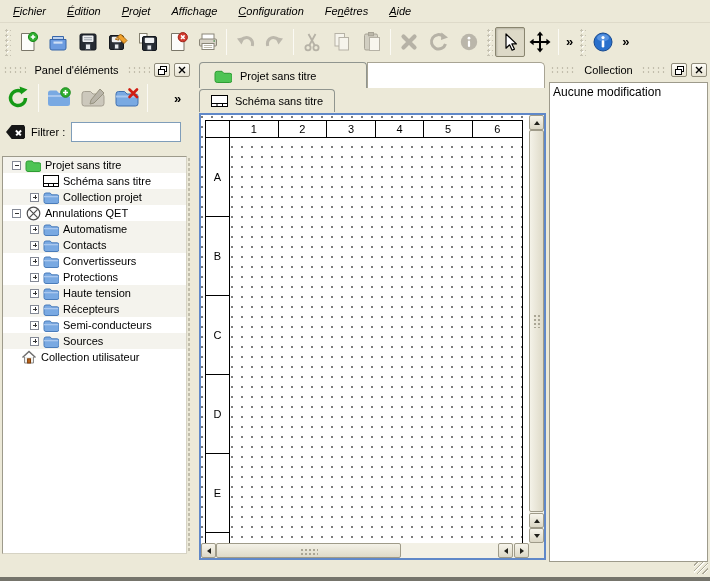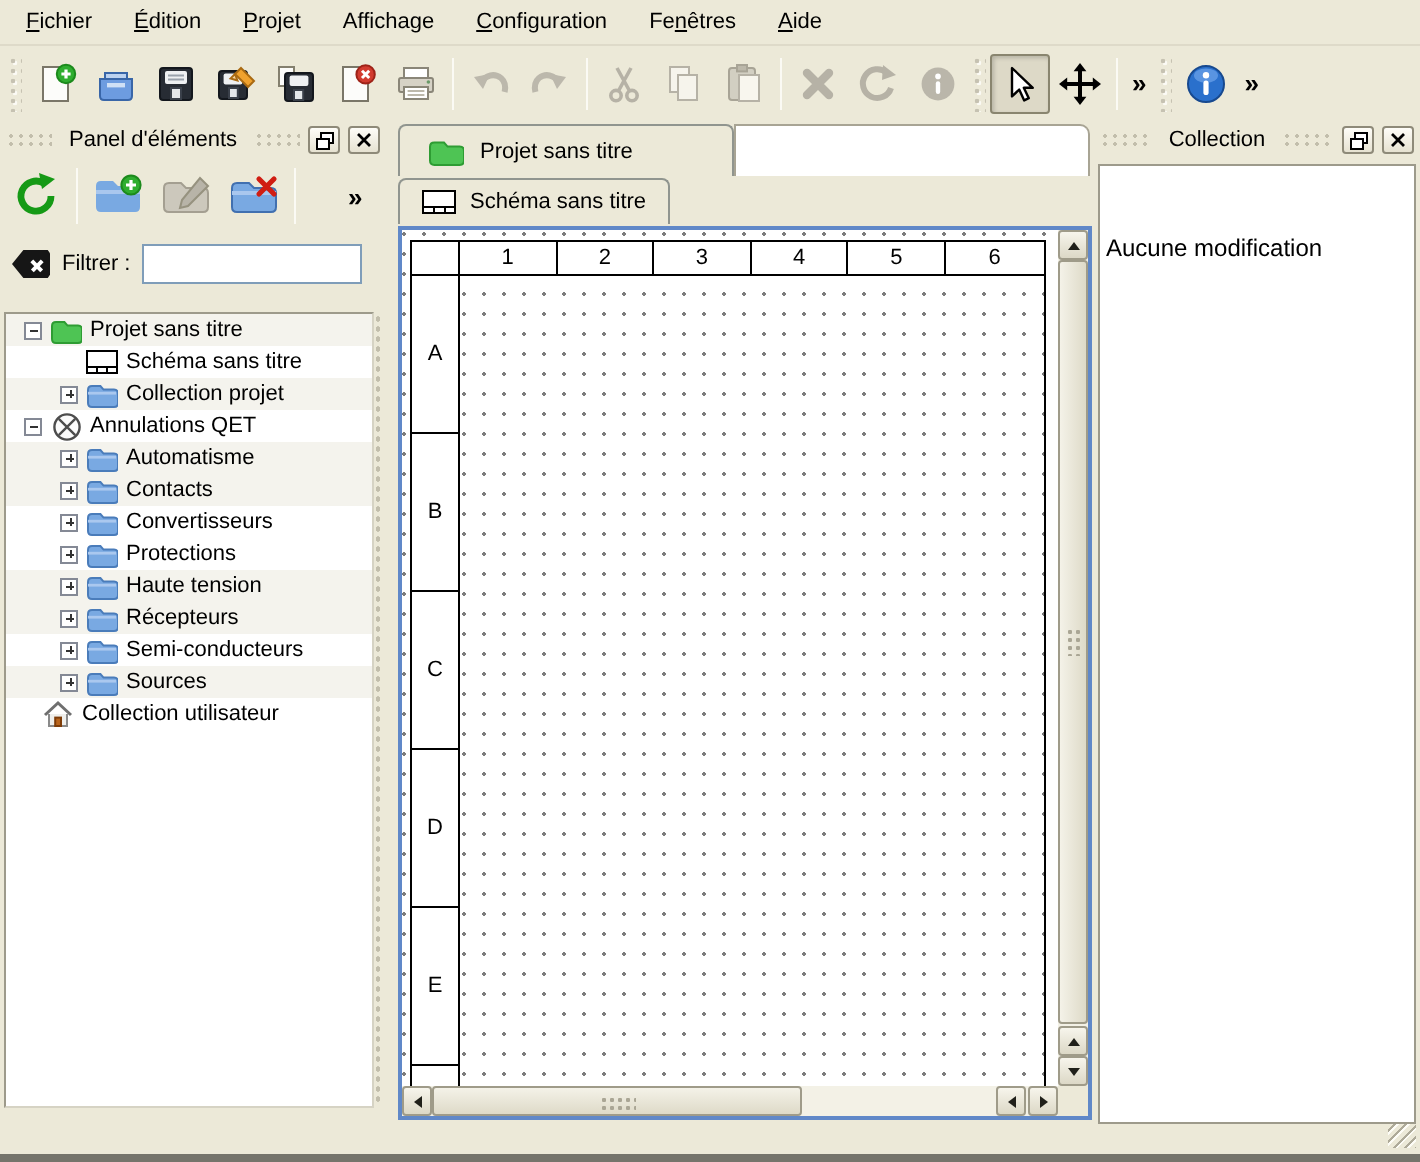--- a/index.html
+++ b/index.html
@@ -6,21 +6,21 @@
   html,body { width:710px; height:581px; overflow:hidden; }
   body {
     font-family:"Liberation Sans","DejaVu Sans",sans-serif;
     font-size:11px; color:#000;
     background:#ece9d8;
     position:relative;
   }
   
   .menubar { height:23px; display:flex; align-items:center; padding-left:4px;
              border-bottom:1px solid #dedac9; }
-  .menu-item { padding:3px 9px; margin-right:3px; cursor:default; }
+  .menu-item { padding:3px 9px; margin-right:3px; cursor:default;font-style:italic; }
   .menu-item .mn { text-decoration:underline; }
   
   .toolbar { height:37px; display:flex; align-items:center; padding:2px 2px; }
   .tb-handle { width:7px; height:28px; margin:0 2px;
     background-image:radial-gradient(#c6c2b2 1px, transparent 1.3px),
                      radial-gradient(#fbfaf4 1px, transparent 1.3px);
     background-size:5px 5px,5px 5px; background-position:0 0,1px 1px; }
   .tb-btn { width:30px; height:30px; display:flex; align-items:center; justify-content:center;
             border:1px solid transparent; border-radius:2px; }
   .tb-btn.pressed { border:1px solid #89856f; background:#ddd9c7;
@@ -109,21 +109,21 @@
   .hscroll .b-r  { position:absolute; right:0; top:0; width:15px; height:15px; }
   .h-thumb { position:absolute; left:15px; top:0; width:185px; height:15px;
      background:linear-gradient(#f4f2e8,#dedac8); border:1px solid #9f9b89; border-radius:2px; }
   .h-thumb .grip { position:absolute; top:4px; left:50%; width:18px; height:8px; margin-left:-9px;
      background-image:radial-gradient(#aaa695 1px, transparent 1.2px); background-size:4px 4px; }
   .scroll-corner { position:absolute; right:0; bottom:0; width:15px; height:15px; background:#ece9d8; }
   
   .dock-right { position:absolute; left:547px; top:61px; width:163px; height:502px; }
   .undo-list { position:absolute; left:2px; top:21px; width:159px; height:480px;
      background:#fff; border:1px solid #9d9a8b; font-size:12px; }
-  .undo-item { padding:2px 3px;margin-top:32px; }
+  .undo-item { padding:2px 3px; }
   
   .resize-grip { position:absolute; right:2px; bottom:7px; width:14px; height:12px;
      background:repeating-linear-gradient(135deg, transparent 0 2px, #aeaa99 2px 3px, #fdfcf6 3px 4px); }
   .bottom-edge { position:absolute; left:0; bottom:0; width:710px; height:4px; background:#75746b; }
   svg { display:block; }
 </style>
 </head>
 <body>
 
 <div class="menubar">

